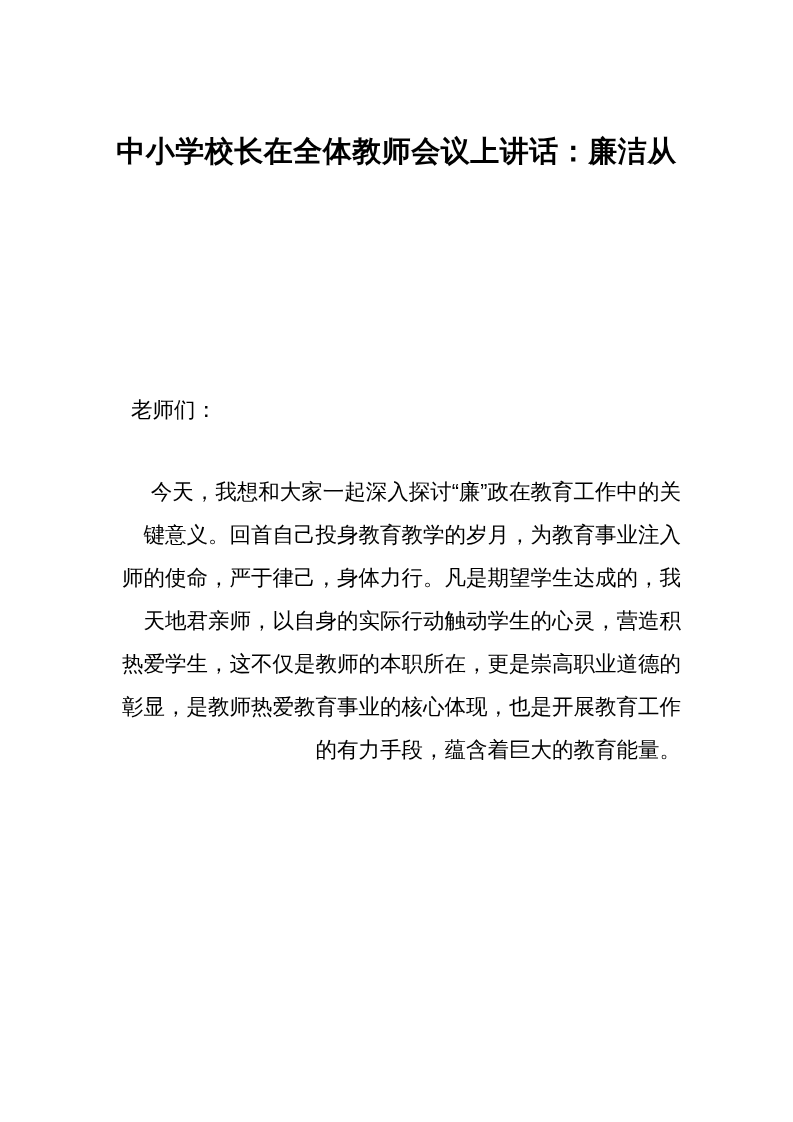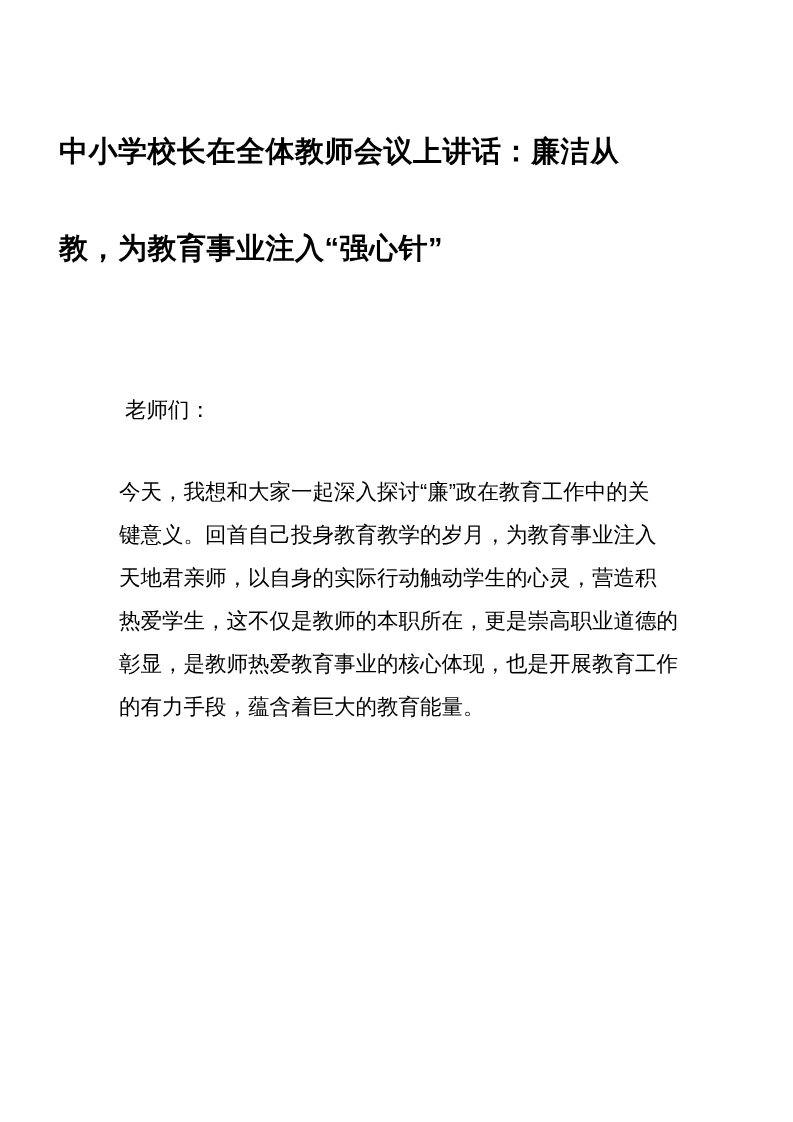--- a/index.html
+++ b/index.html
@@ -14,58 +14,58 @@
       margin: 0;
       background: #ffffff;
       color: #000000;
       overflow: hidden;
     }
     .doc-title {
       position: absolute;
       top: 103px;
       left: 59px;
       right: 59px;
-      text-align: left;
+      text-align: center;
       font-size: 29px;
       font-weight: 700;
       line-height: 97px;
       letter-spacing: 0.5px;
       color: #000000;
     }
     .doc-title .tline { display: block; white-space: nowrap; }
     .doc-body {
       position: absolute;
       top: 389px;
       left: 119px;
       width: 562px;
       font-size: 21.5px;
       line-height: 43px;
       color: #000000;
     }
-    .salutation { margin: 0 0 39px 6px; }
-    .para { margin: 0 0 39px 0; }
+    .salutation { margin: 0 0 39px 12px; }
+    .para { margin: 0 0 39px 0; text-align: right; }
     .para .line { display: block; white-space: nowrap; }
   </style>
 </head>
 <body>
 
 <div class="page">
 
   <h1 class="doc-title">
     <span class="tline">中小学校长在全体教师会议上讲话：廉洁从</span>
-    <span class="tline">教，为教育事业注入“强心针”</span>
   </h1>
 
   <div class="doc-body">
 
     <p class="salutation">老师们：</p>
 
     <p class="para">
       <span class="line">今天，我想和大家一起深入探讨“廉”政在教育工作中的关</span>
       <span class="line">键意义。回首自己投身教育教学的岁月，为教育事业注入</span>
+      <span class="line">师的使命，严于律己，身体力行。凡是期望学生达成的，我</span>
       <span class="line">天地君亲师，以自身的实际行动触动学生的心灵，营造积</span>
       <span class="line">热爱学生，这不仅是教师的本职所在，更是崇高职业道德的</span>
       <span class="line">彰显，是教师热爱教育事业的核心体现，也是开展教育工作</span>
       <span class="line">的有力手段，蕴含着巨大的教育能量。</span>
     </p>
 
 
   </div>
 
 </div>

